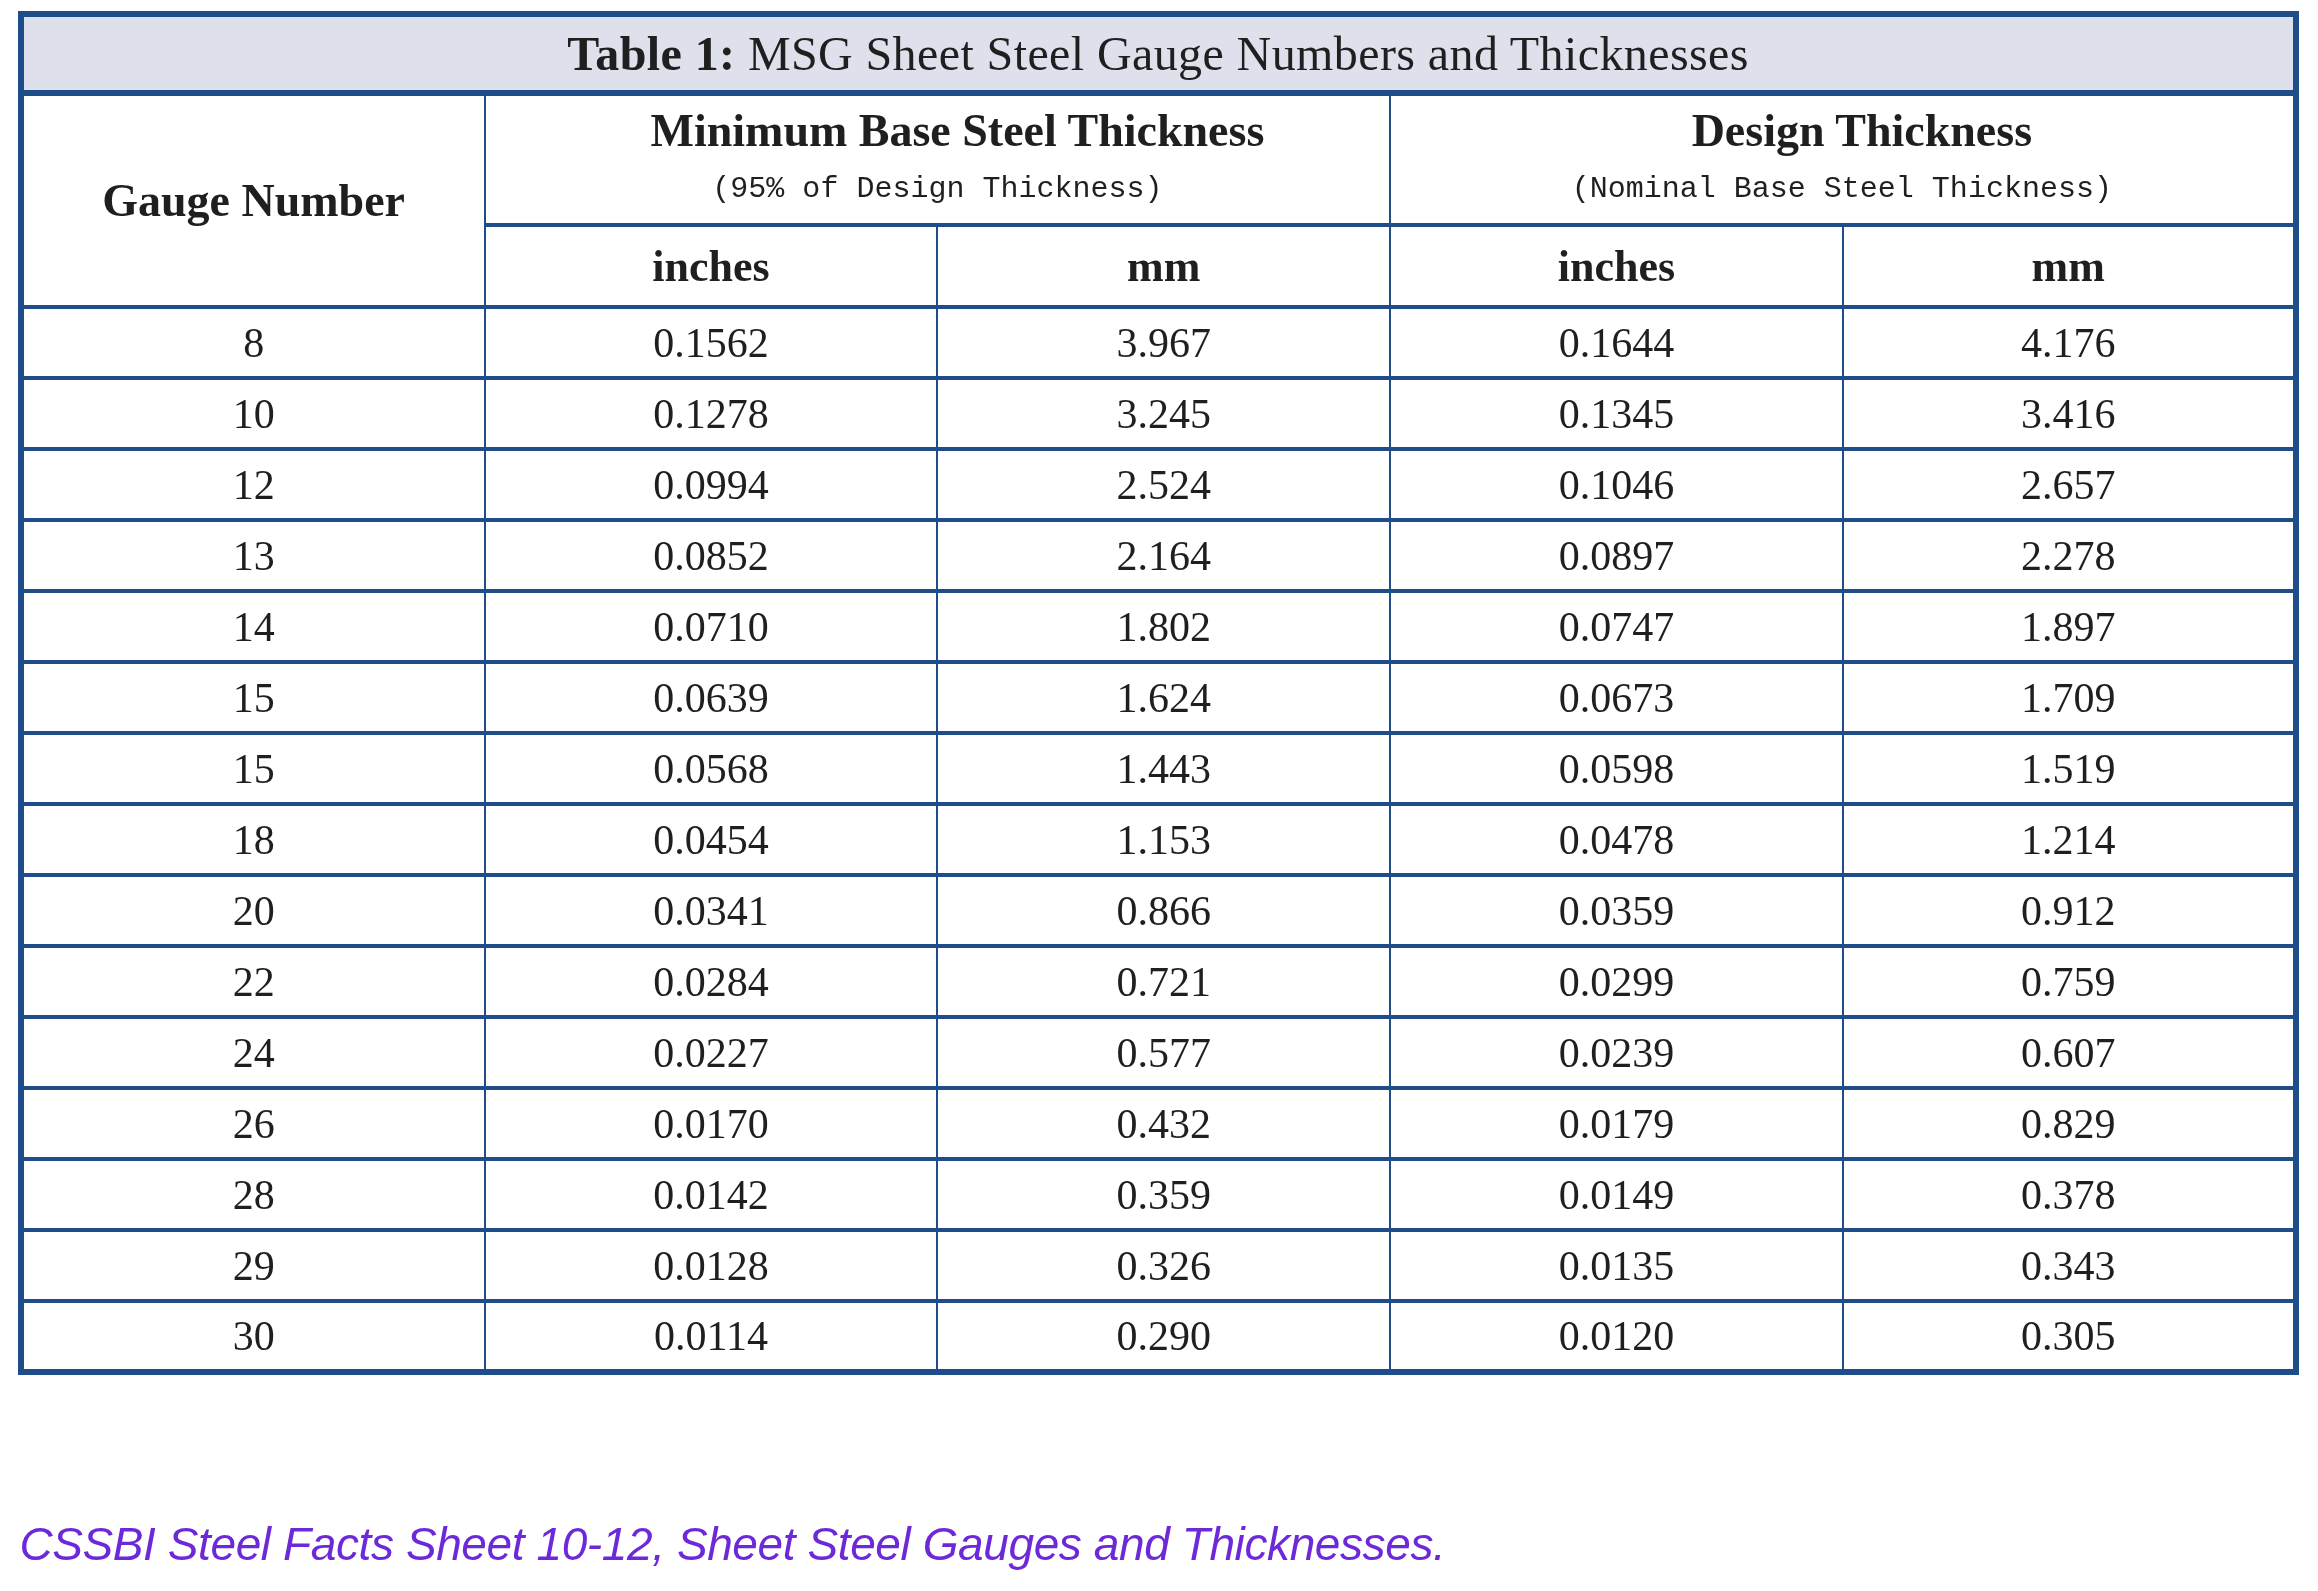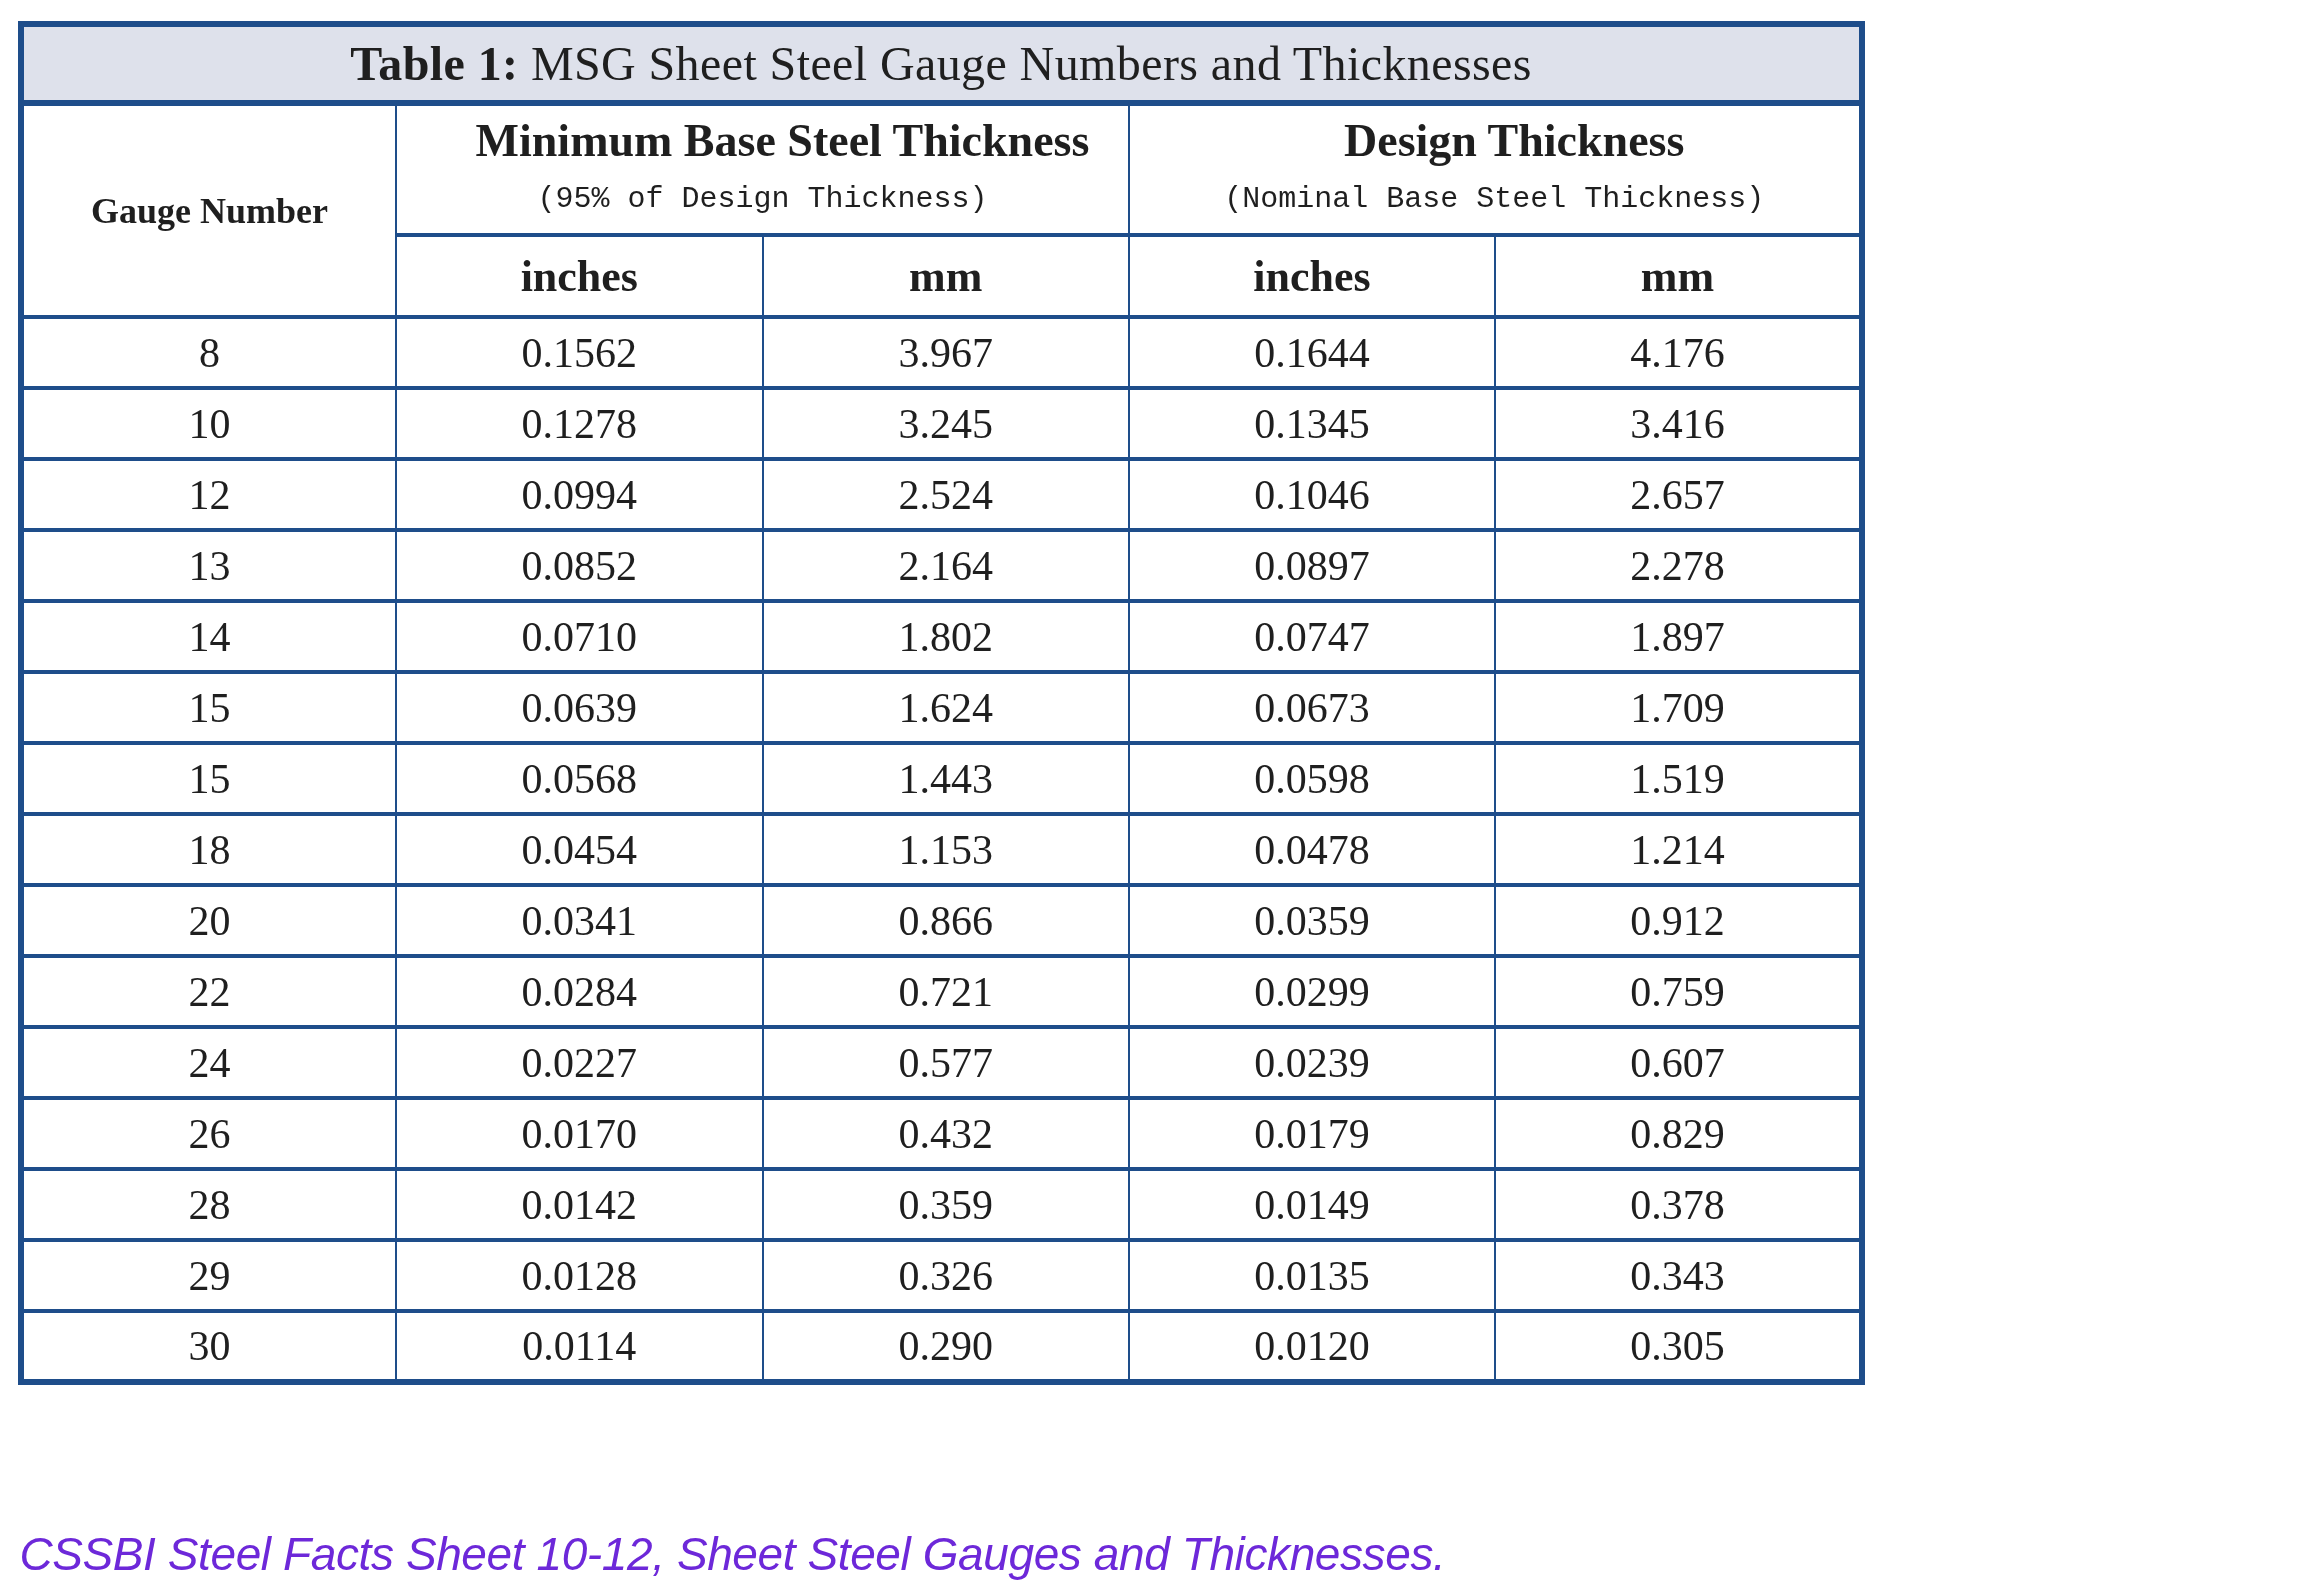--- a/index.html
+++ b/index.html
@@ -4,21 +4,21 @@
 <style>
   * { box-sizing: border-box; }
   html, body { margin: 0; padding: 0; }
   body {
     width: 2319px; height: 1591px;
     background: #ffffff;
     position: relative;
     font-family: "Liberation Serif", serif;
     color: #1f1f1f;
   }
-  .sheet { position: absolute; left: 17.6px; top: 21px; width: 1847px; }
+  .sheet { position: absolute; left: 17.6px; top: 11px; width: 2281px; }
 
   table.gauge-table {
     width: 100%;
     table-layout: fixed;
     border-collapse: collapse;
     border: 6.2px solid var(--border-blue, #1e4d8a);
   }
   .gauge-table th, .gauge-table td {
     border: 4.4px solid var(--border-blue, #1e4d8a);
     border-left-width: 2.6px;
@@ -35,21 +35,21 @@
     font-size: 48px;
     font-weight: normal;
     border-bottom-width: 6.2px;
     letter-spacing: 0.4px;
   }
   th.title-cell .bold { font-weight: bold; }
 
   tr.group-row th { height: 132px; }
   th.gauge-head {
     font-weight: bold;
-    font-size: 36px;
+    font-size: 46px;
   }
   .group-line1 { font-weight: bold; font-size: 46px; line-height: 58px; padding-left: 40px; }
   .group-line2 { font-weight: normal; font-size: 30px; line-height: 58px; font-family: Liberation Mono, monospace; }
 
   tr.unit-row th {
     height: 82px;
     font-size: 44px;
     font-weight: bold;
   }
 

